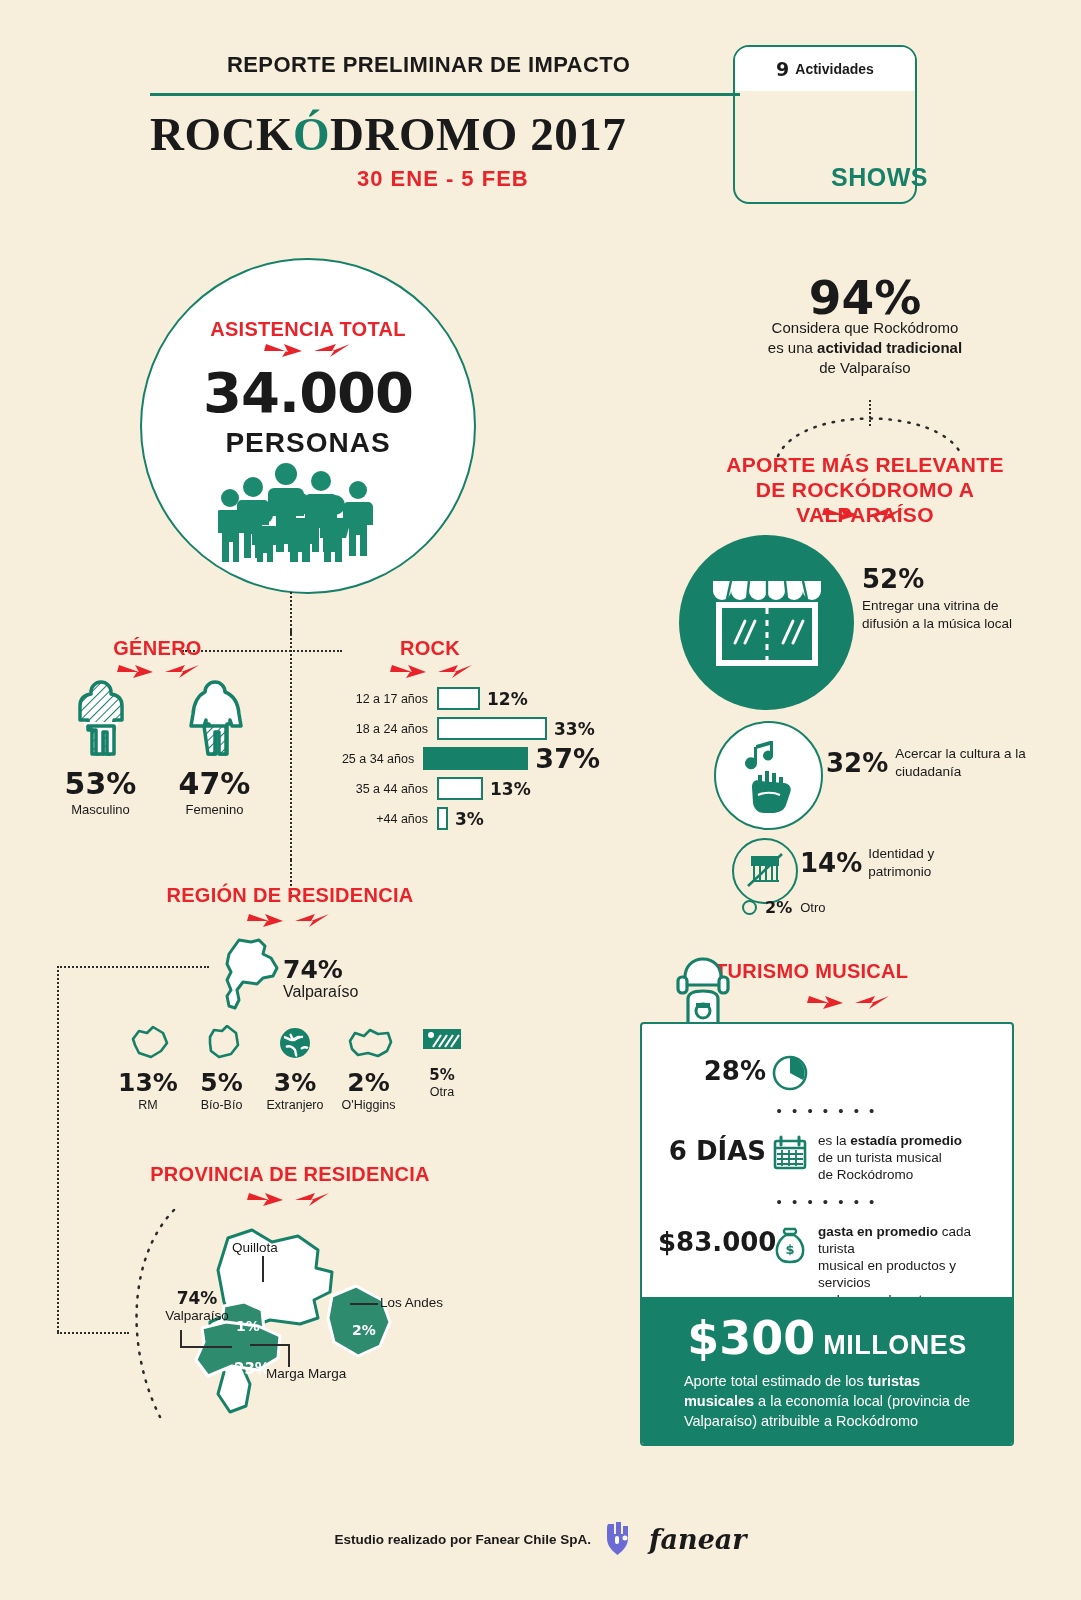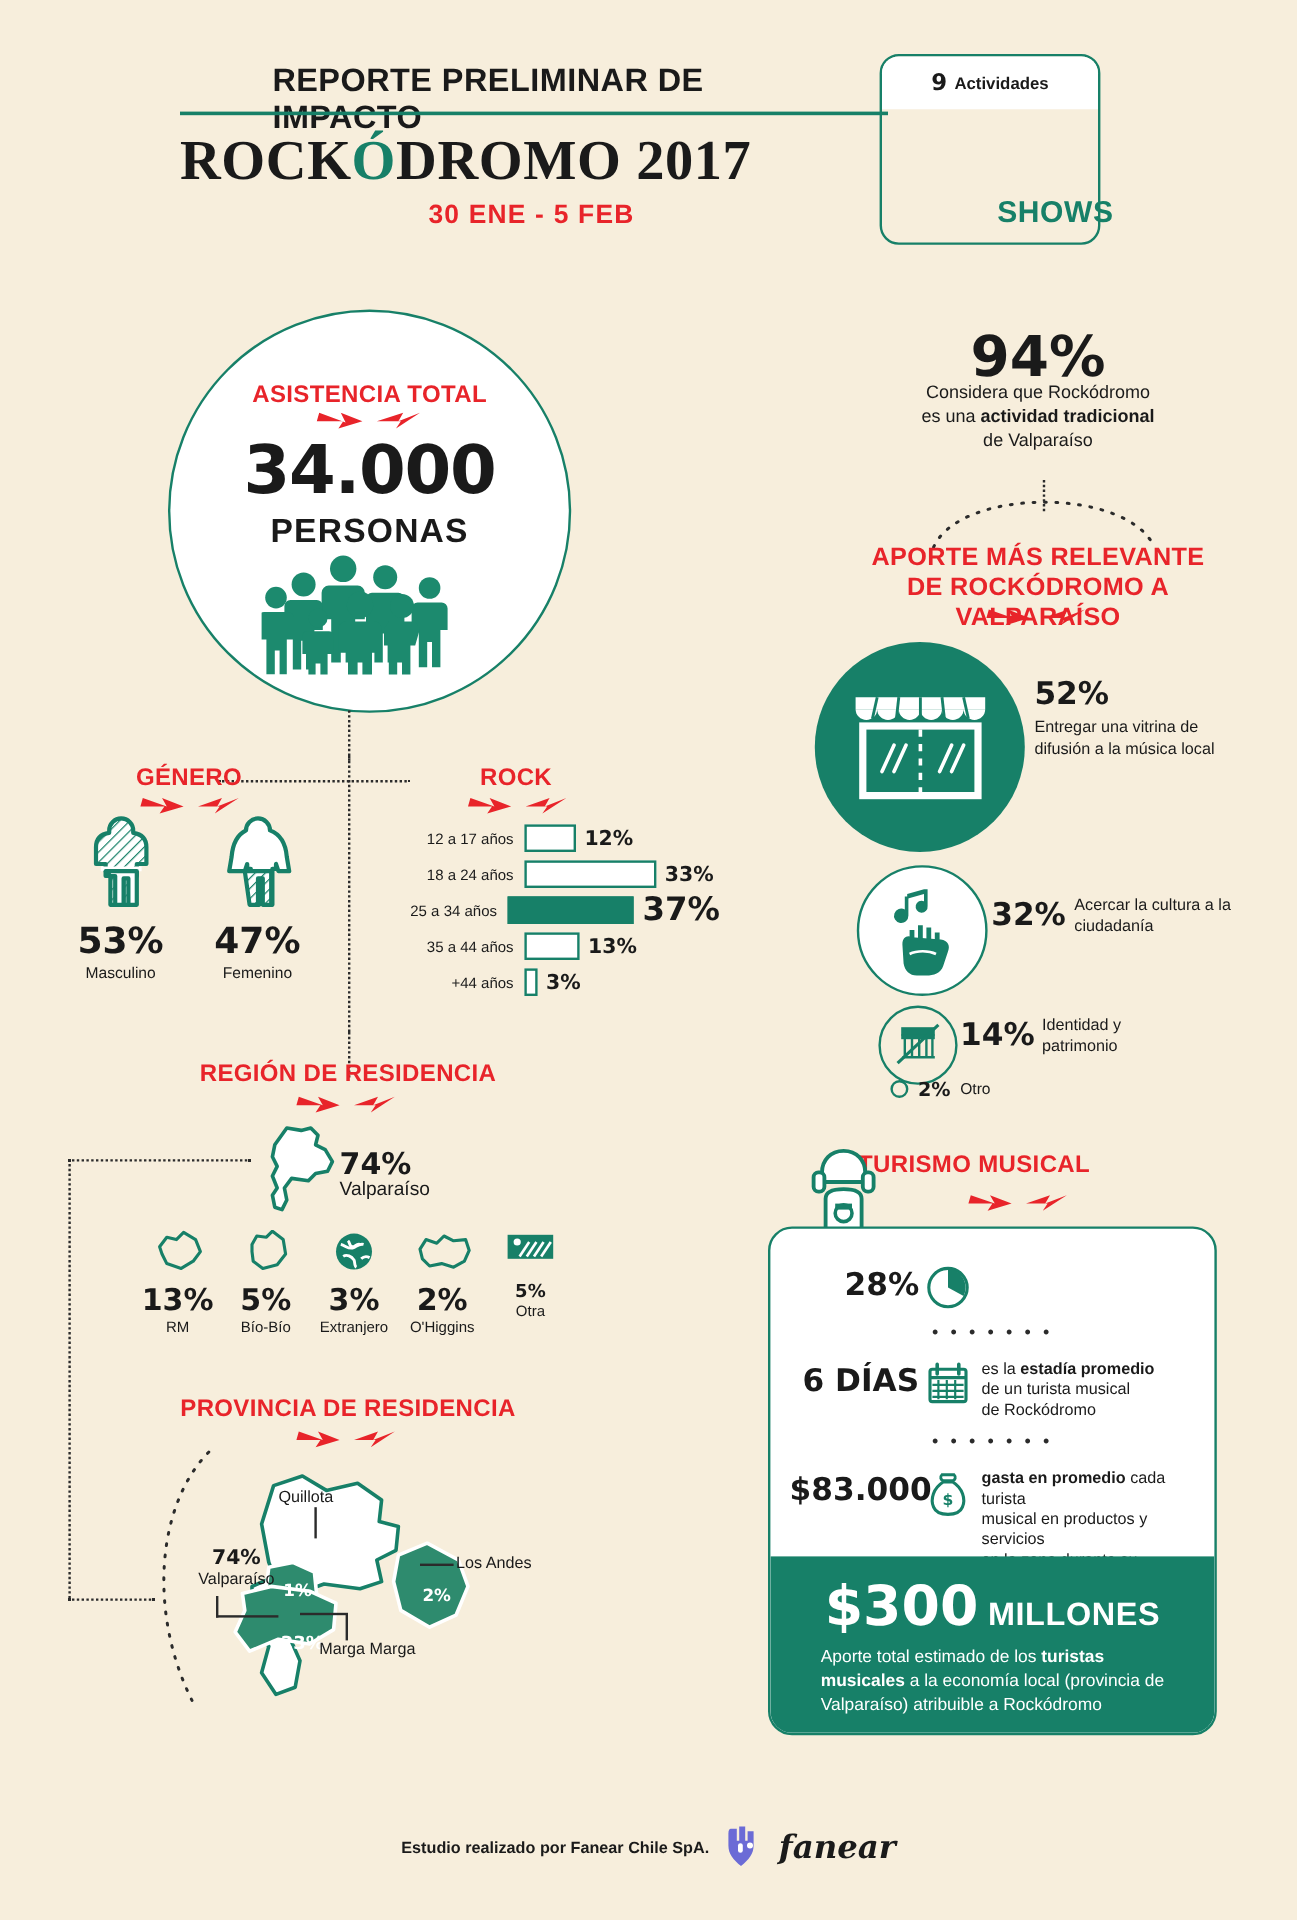--- a/index.html
+++ b/index.html
@@ -8,21 +8,21 @@
     background:#F7EEDC;
     font-family:"Liberation Sans", sans-serif;
     color:#1A1A1A;
   }
   .abs{position:absolute;}
   .green{color:#178068;}
 
   
   #header-subtitle{
     left:227px;top:52px;width:440px;
-    font-size:27px;font-weight:bold;letter-spacing:.4px;color:#1A1A1A;
+    font-size:22px;font-weight:bold;letter-spacing:.4px;color:#1A1A1A;
   }
   #header-rule{
     left:150px;top:93px;width:590px;height:3px;background:#178068;
   }
   #header-title{
     left:150px;top:107px;width:560px;
     font-size:47px;font-weight:bold;letter-spacing:.5px;
     font-family:Liberation Serif, serif;
   }
   #header-title .o{color:#178068;}
@@ -131,21 +131,21 @@
   #c14{left:732px;top:838px;width:62px;height:62px;border-radius:50%;background:transparent;border:2px solid #178068;}
   #c14-row{left:800px;top:845px;width:180px;display:flex;align-items:center;gap:6px;}
 
   #c02-row{left:742px;top:898px;width:200px;display:flex;align-items:center;gap:8px;}
   #c02-dot{width:11px;height:11px;border-radius:50%;border:2.5px solid #178068;}
 
   
   #turismo-title{left:715px;top:960px;width:310px;text-align:left;}
   #turismo-head-icon{left:672px;top:955px;width:62px;height:72px;}
   #turismo-card{left:640px;top:1022px;width:370px;height:420px;
-    border:2.5px solid #178068;border-radius:20px;background:#FFFFFF;overflow:hidden;}
+    border:2.5px solid #178068;border-radius:4px;background:#FFFFFF;overflow:hidden;}
   .tm-row{display:flex;align-items:flex-start;padding:0 16px;}
   .tm-num{width:108px;text-align:right;font-size:26px;font-weight:bold;
     font-family:"DejaVu Sans",sans-serif;padding-top:8px;}
   .tm-icon{width:48px;display:flex;justify-content:center;padding-top:6px;}
   .tm-txt{flex:1;font-size:13.5px;line-height:17px;padding-left:4px;padding-top:4px;}
   .tm-sep{text-align:center;color:#2b2b2b;letter-spacing:3px;font-size:15px;line-height:14px;}
   #tm-green{position:absolute;left:0;right:0;bottom:0;height:147px;background:#178068;
     display:flex;flex-direction:column;align-items:center;justify-content:center;}
   #tm-big{font-size:46px;font-weight:bold;color:#fff;font-family:"DejaVu Sans",sans-serif;
     display:flex;align-items:baseline;gap:8px;}

